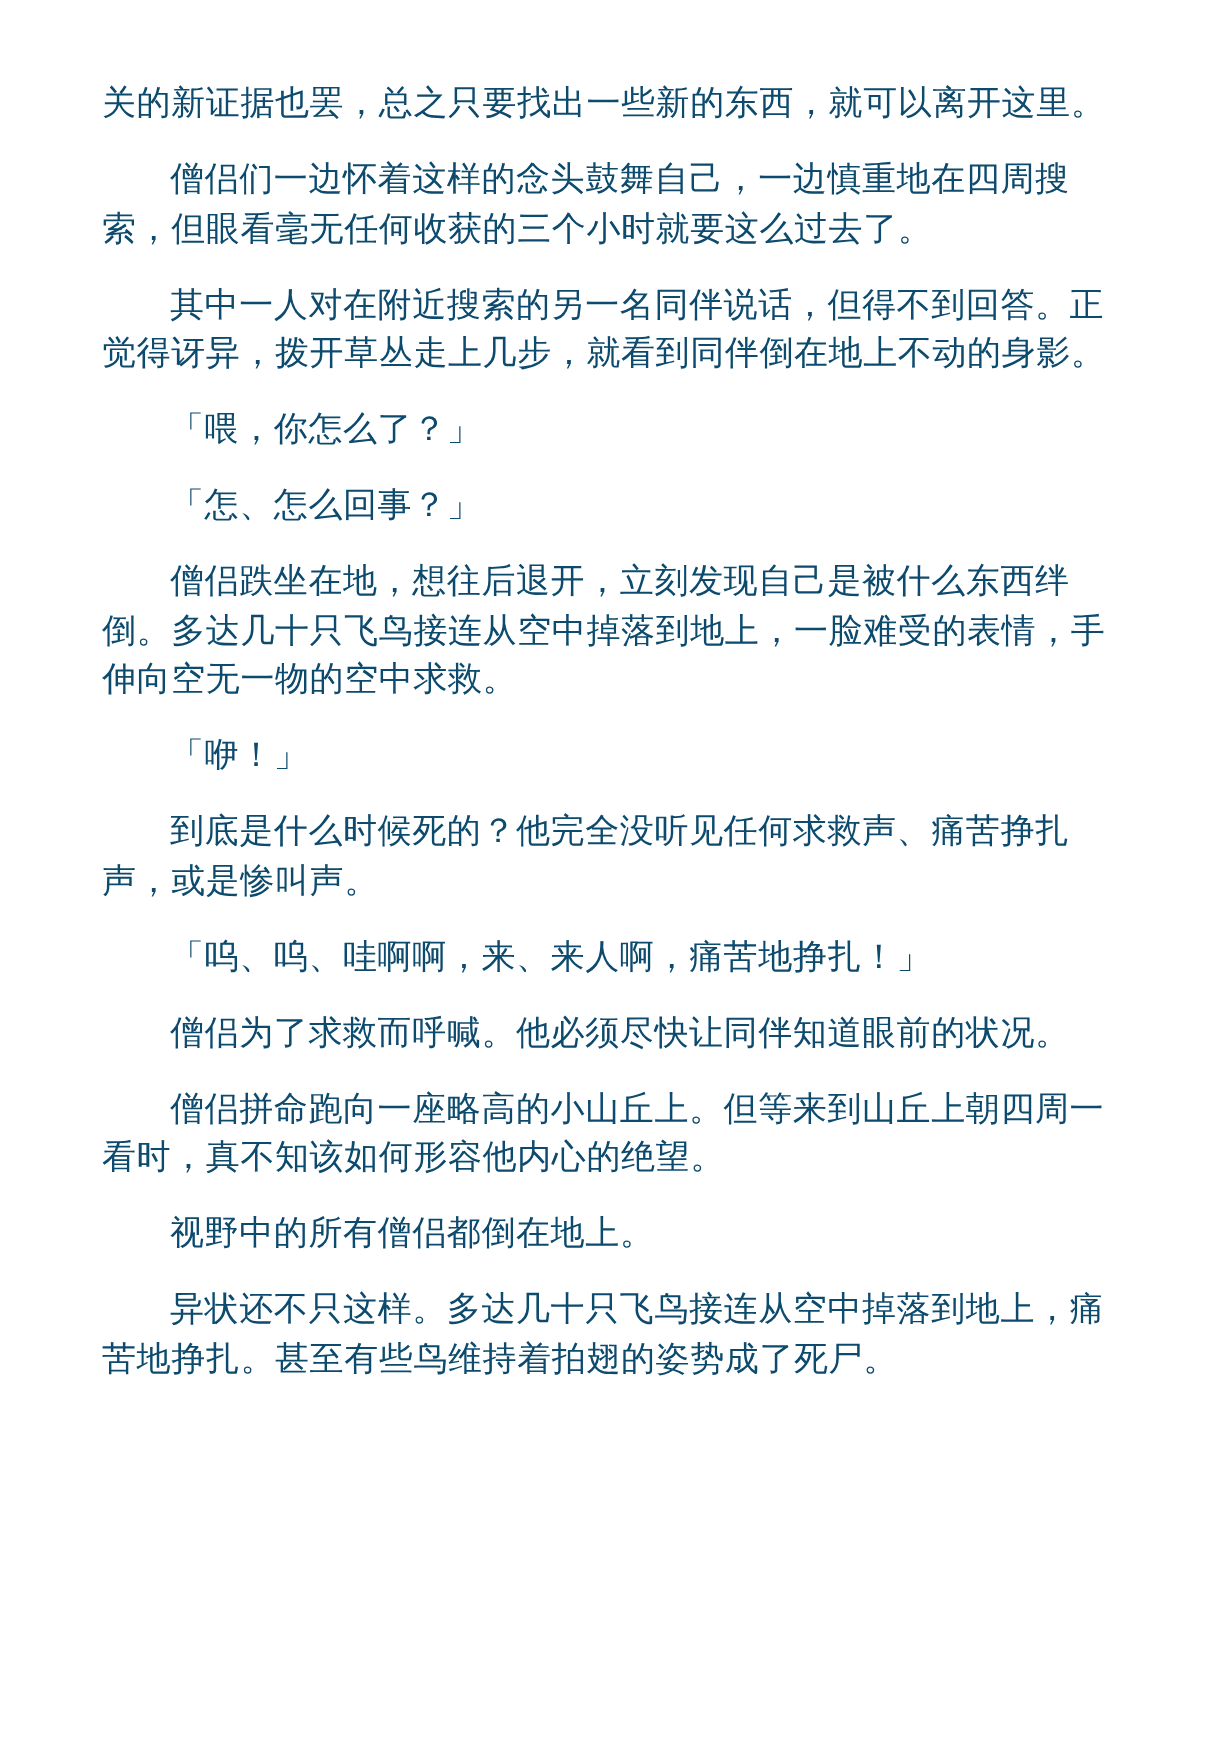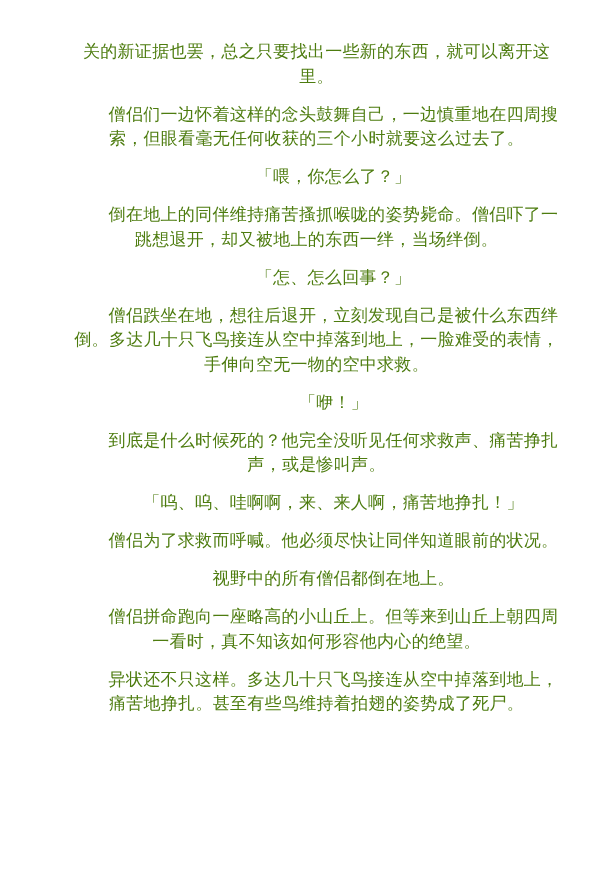--- a/index.html
+++ b/index.html
@@ -10,49 +10,48 @@
   .page {
     position: relative;
     box-sizing: border-box;
     width: 613px;
     height: 869px;
     background: #ffffff;
     overflow: hidden;
   }
   .page-content {
     box-sizing: border-box;
-    padding: 40px 53px 0 73px;
+    padding: 40px 53px 0 51px;
     font-family: "Liberation Serif", "DejaVu Serif", serif;
-    color: #4d7c0f;
+    color: #0c4a6e;
     letter-spacing: 0.3px;
-    text-align: center;
   }
   .page-content p {
     margin: 0 0 13.5px 0;
     font-size: 17px;
     line-height: 24.5px;
     text-indent: 2em;
     word-break: break-all;
   }
   .page-content p.no-indent {
     text-indent: 0;
   }
 </style>
 </head>
 <body>
 
 <div class="page">
   <div class="page-content">
       <p class="no-indent">关的新证据也罢，总之只要找出一些新的东西，就可以离开这里。</p>
       <p>僧侣们一边怀着这样的念头鼓舞自己，一边慎重地在四周搜索，但眼看毫无任何收获的三个小时就要这么过去了。</p>
+      <p>其中一人对在附近搜索的另一名同伴说话，但得不到回答。正觉得讶异，拨开草丛走上几步，就看到同伴倒在地上不动的身影。</p>
       <p>「喂，你怎么了？」</p>
-      <p>倒在地上的同伴维持痛苦搔抓喉咙的姿势毙命。僧侣吓了一跳想退开，却又被地上的东西一绊，当场绊倒。</p>
       <p>「怎、怎么回事？」</p>
       <p>僧侣跌坐在地，想往后退开，立刻发现自己是被什么东西绊倒。多达几十只飞鸟接连从空中掉落到地上，一脸难受的表情，手伸向空无一物的空中求救。</p>
       <p>「咿！」</p>
       <p>到底是什么时候死的？他完全没听见任何求救声、痛苦挣扎声，或是惨叫声。</p>
       <p>「呜、呜、哇啊啊，来、来人啊，痛苦地挣扎！」</p>
       <p>僧侣为了求救而呼喊。他必须尽快让同伴知道眼前的状况。</p>
+      <p>僧侣拼命跑向一座略高的小山丘上。但等来到山丘上朝四周一看时，真不知该如何形容他内心的绝望。</p>
       <p>视野中的所有僧侣都倒在地上。</p>
-      <p>僧侣拼命跑向一座略高的小山丘上。但等来到山丘上朝四周一看时，真不知该如何形容他内心的绝望。</p>
       <p>异状还不只这样。多达几十只飞鸟接连从空中掉落到地上，痛苦地挣扎。甚至有些鸟维持着拍翅的姿势成了死尸。</p>
     </div>
 </div>
 
 </body></html>

